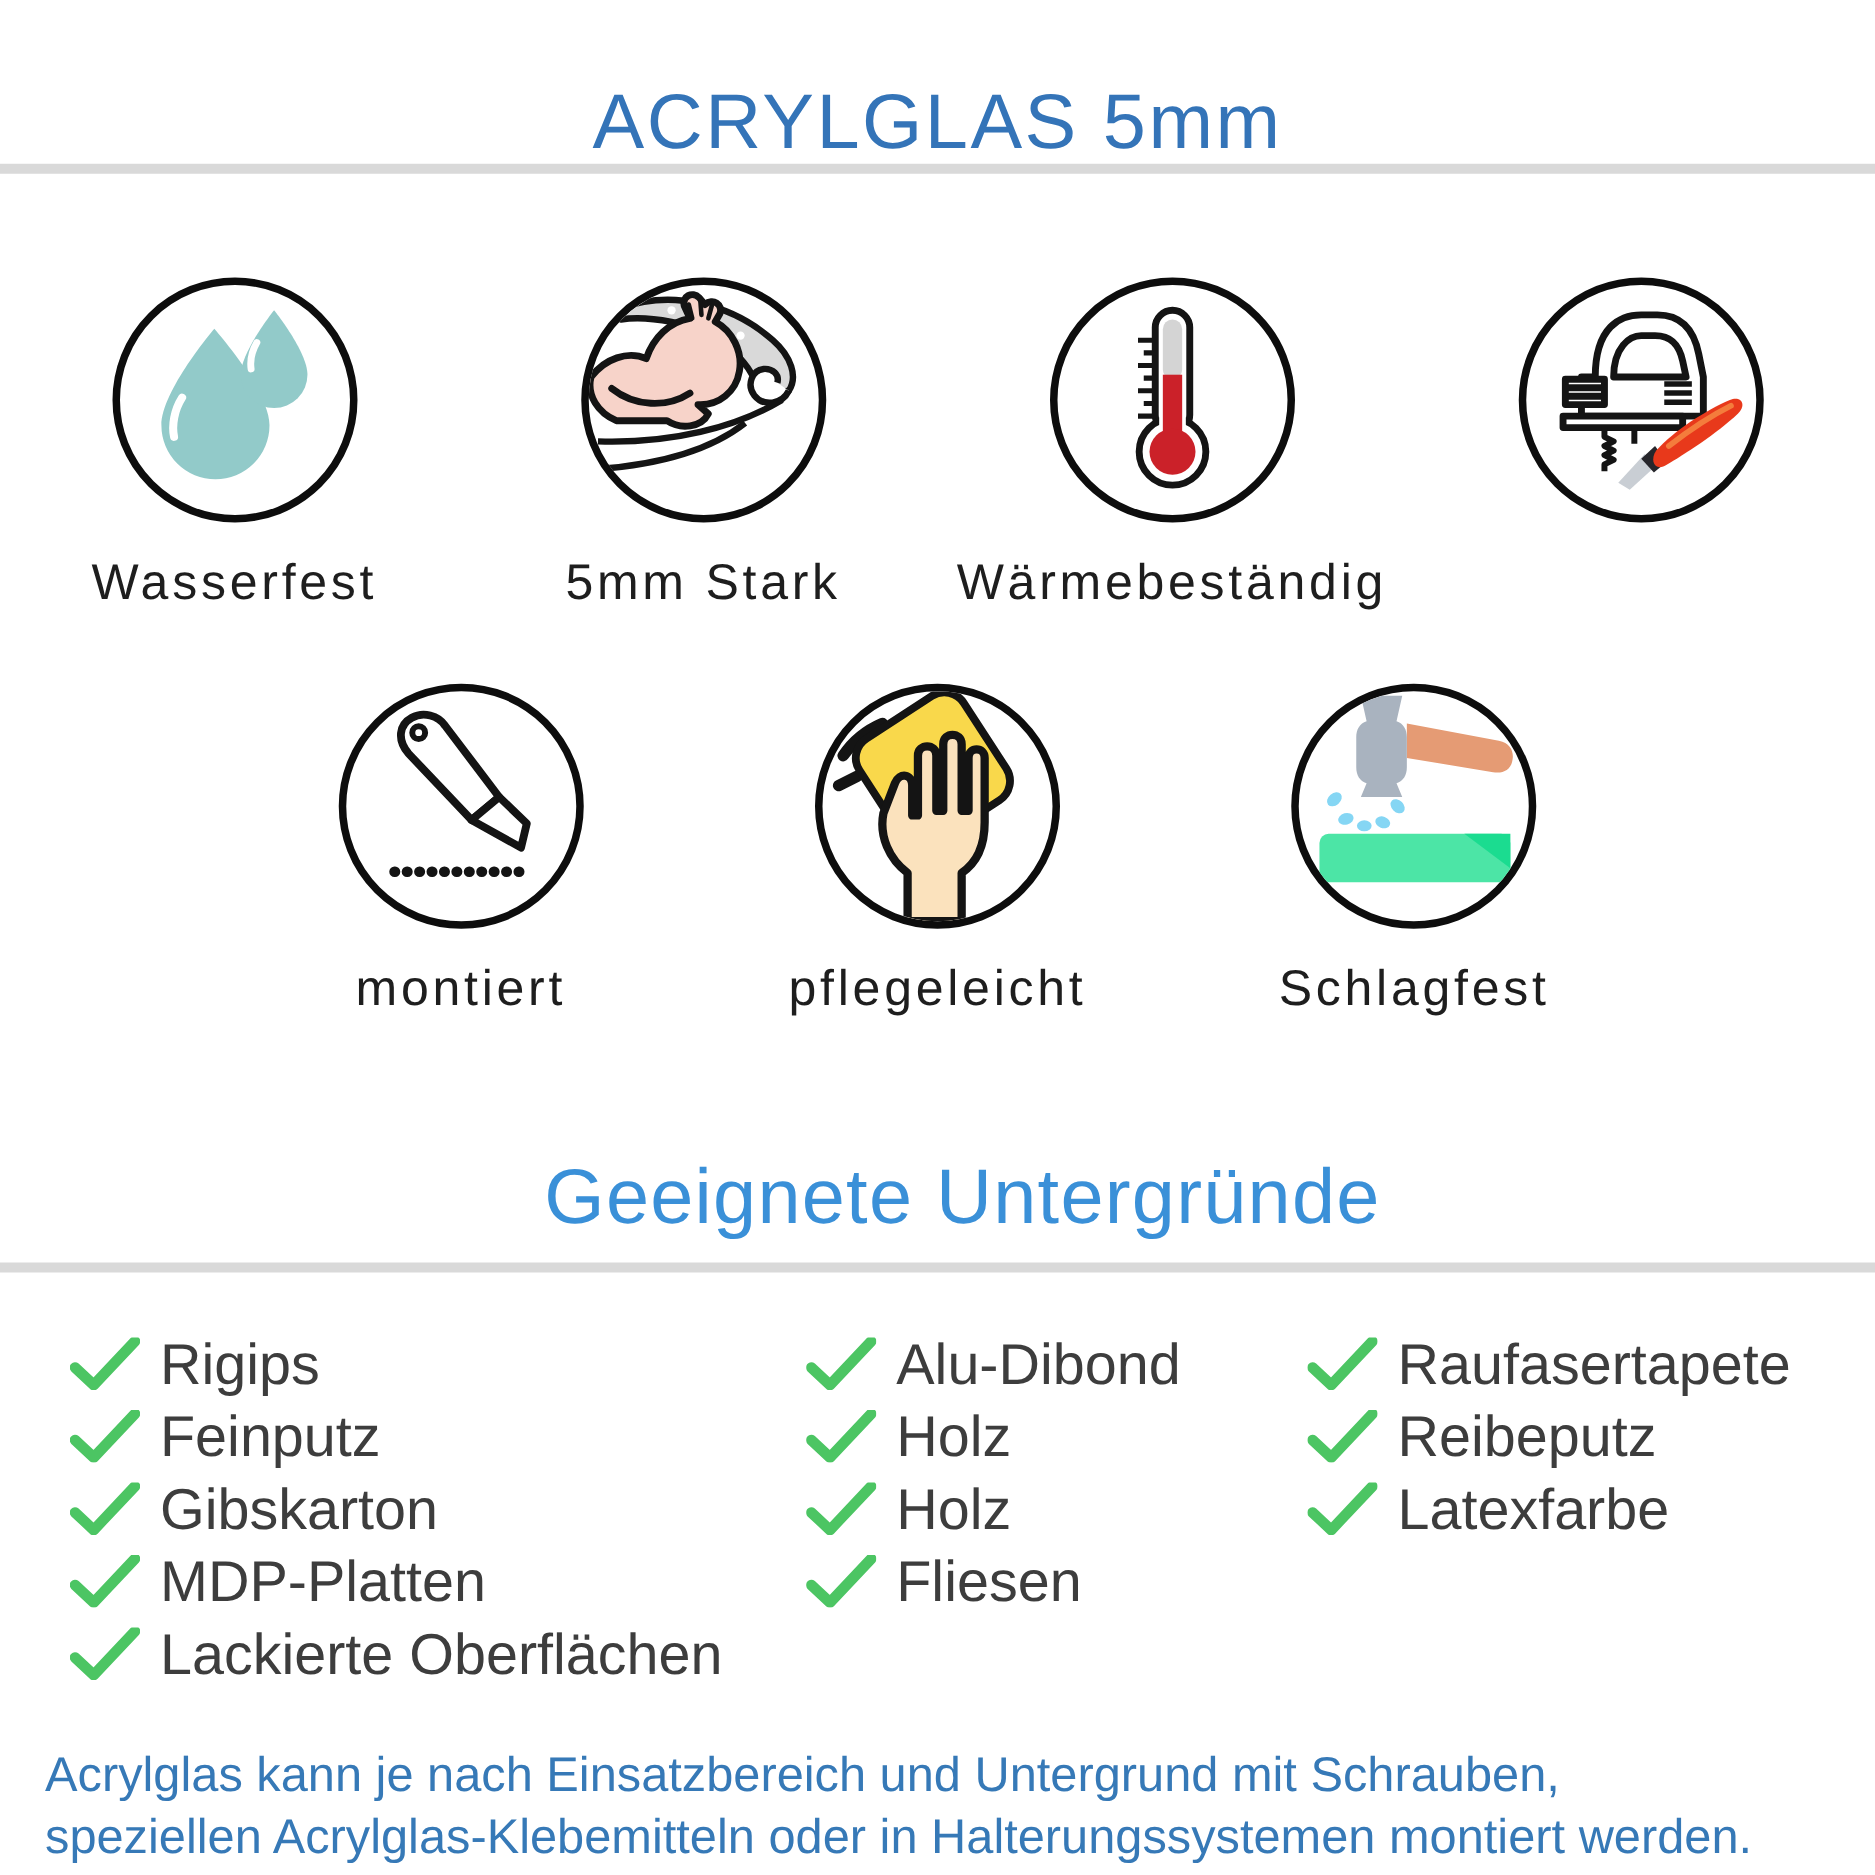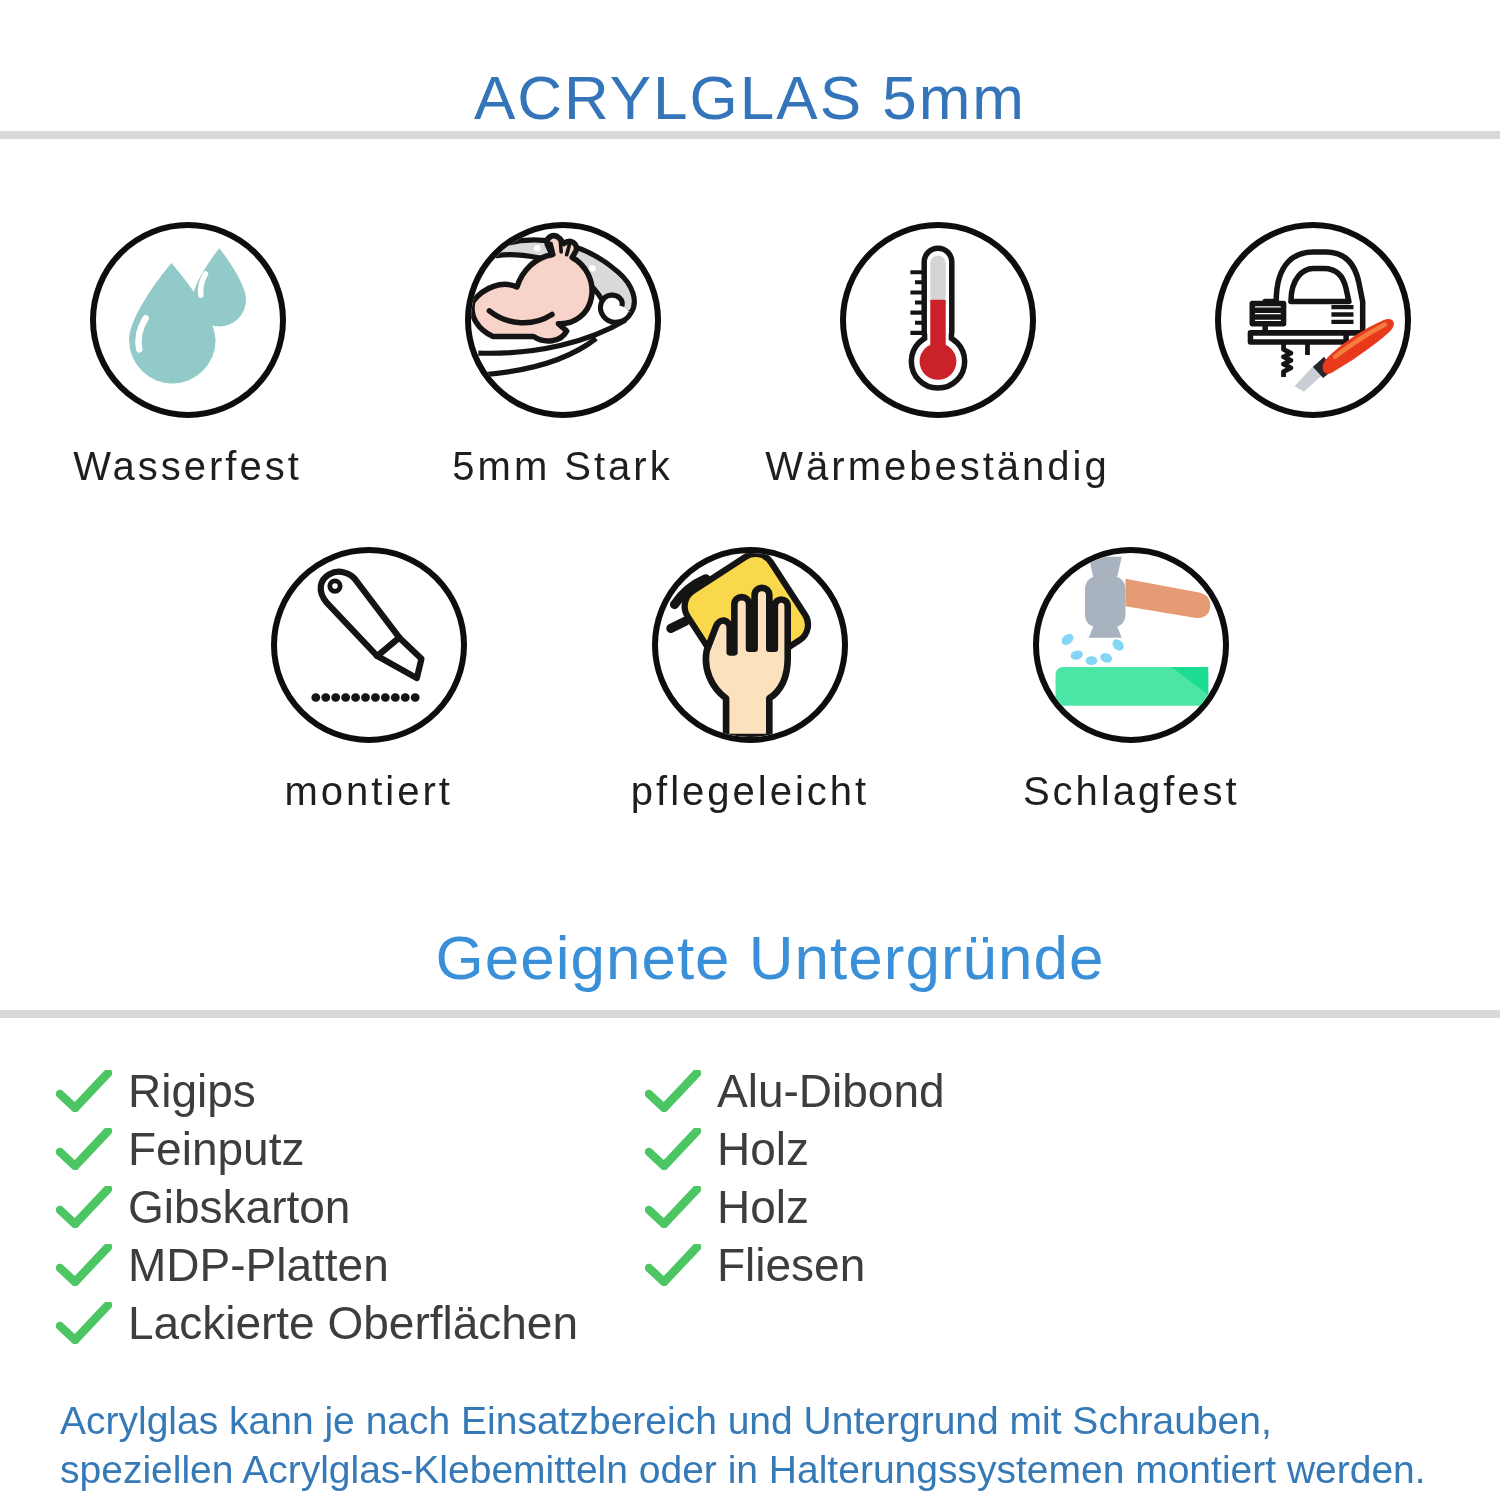--- a/index.html
+++ b/index.html
@@ -36,21 +36,21 @@
 
   .surface-col { position:absolute; top:1062px; }
   .col-1 { left:56px; }
   .col-2 { left:645px;text-align:right; }
   .col-3 { left:1046px; }
   .surface-item { display:flex; align-items:center; height:58px; }
   .check-icon { width:56px; height:42px; margin-right:16px; flex:none; }
   .surface-label { font-size:46px; color:#3d3d3d; white-space:nowrap; }
 
   .note { position:absolute; left:36px; top:1396px; font-size:39px; line-height:49px; color:#3679b7; }
-  .note div { white-space:nowrap;margin-left:24px; }
+  .note div { white-space:nowrap; }
 </style>
 </head>
 <body>
 
 <div class="page">
 
   <div class="page-title">ACRYLGLAS 5mm</div>
   <div class="divider divider-top"></div>
 
   <div class="features-row row-1">
@@ -239,19 +239,39 @@
       <span class="surface-label">Holz</span>
     </div>
     <div class="surface-item">
       <svg class="check-icon" viewBox="0 0 56 42">
           <path d="M4 24 L19 38 L52 3" fill="none" stroke="#4cc563" stroke-width="8.5" stroke-linecap="round" stroke-linejoin="round"></path>
         </svg>
       <span class="surface-label">Fliesen</span>
     </div>
   </div>
 
+  <div class="surface-col col-3">
+    <div class="surface-item">
+      <svg class="check-icon" viewBox="0 0 56 42">
+          <path d="M4 24 L19 38 L52 3" fill="none" stroke="#4cc563" stroke-width="8.5" stroke-linecap="round" stroke-linejoin="round"></path>
+        </svg>
+      <span class="surface-label">Raufasertapete</span>
+    </div>
+    <div class="surface-item">
+      <svg class="check-icon" viewBox="0 0 56 42">
+          <path d="M4 24 L19 38 L52 3" fill="none" stroke="#4cc563" stroke-width="8.5" stroke-linecap="round" stroke-linejoin="round"></path>
+        </svg>
+      <span class="surface-label">Reibeputz</span>
+    </div>
+    <div class="surface-item">
+      <svg class="check-icon" viewBox="0 0 56 42">
+          <path d="M4 24 L19 38 L52 3" fill="none" stroke="#4cc563" stroke-width="8.5" stroke-linecap="round" stroke-linejoin="round"></path>
+        </svg>
+      <span class="surface-label">Latexfarbe</span>
+    </div>
+  </div>
 
   <div class="note">
     <div>Acrylglas kann je nach Einsatzbereich und Untergrund mit Schrauben,</div>
     <div>speziellen Acrylglas-Klebemitteln oder in Halterungssystemen montiert werden.</div>
   </div>
 
 </div>
 
 </body></html>

